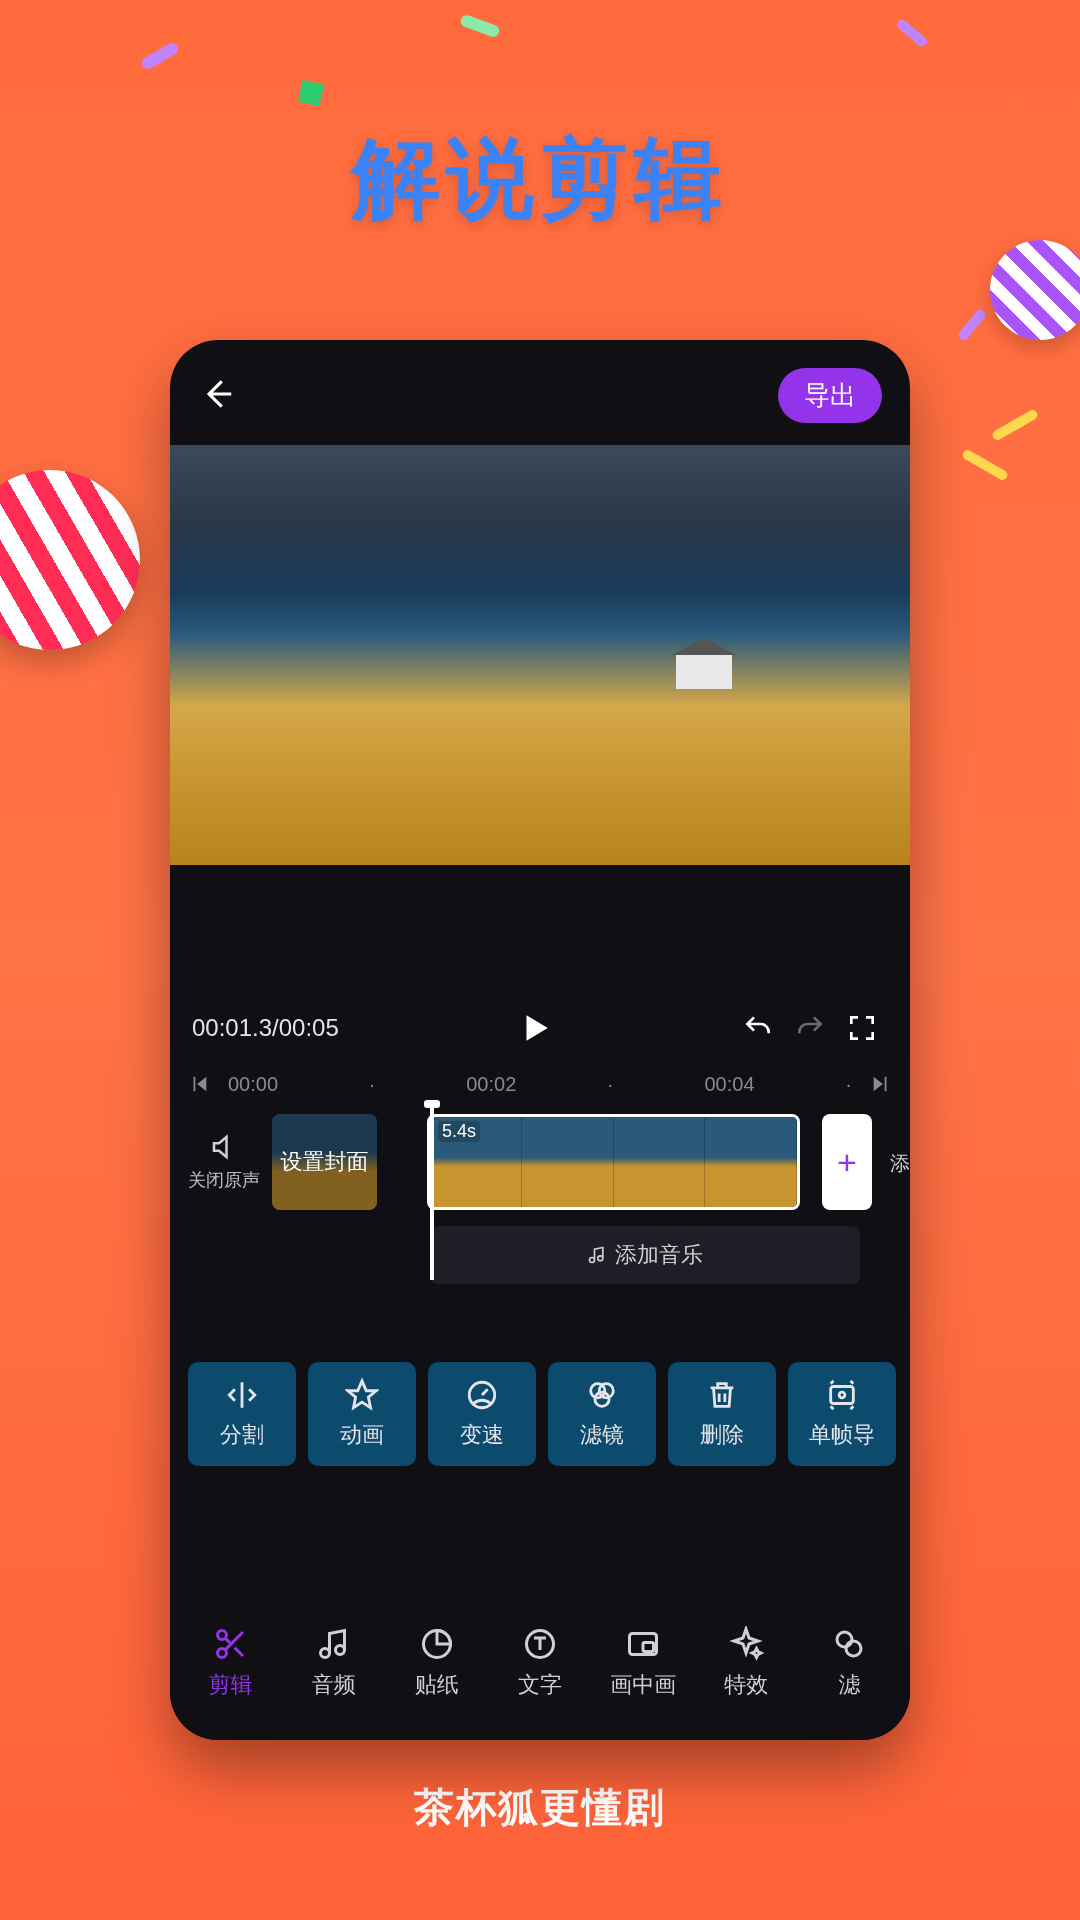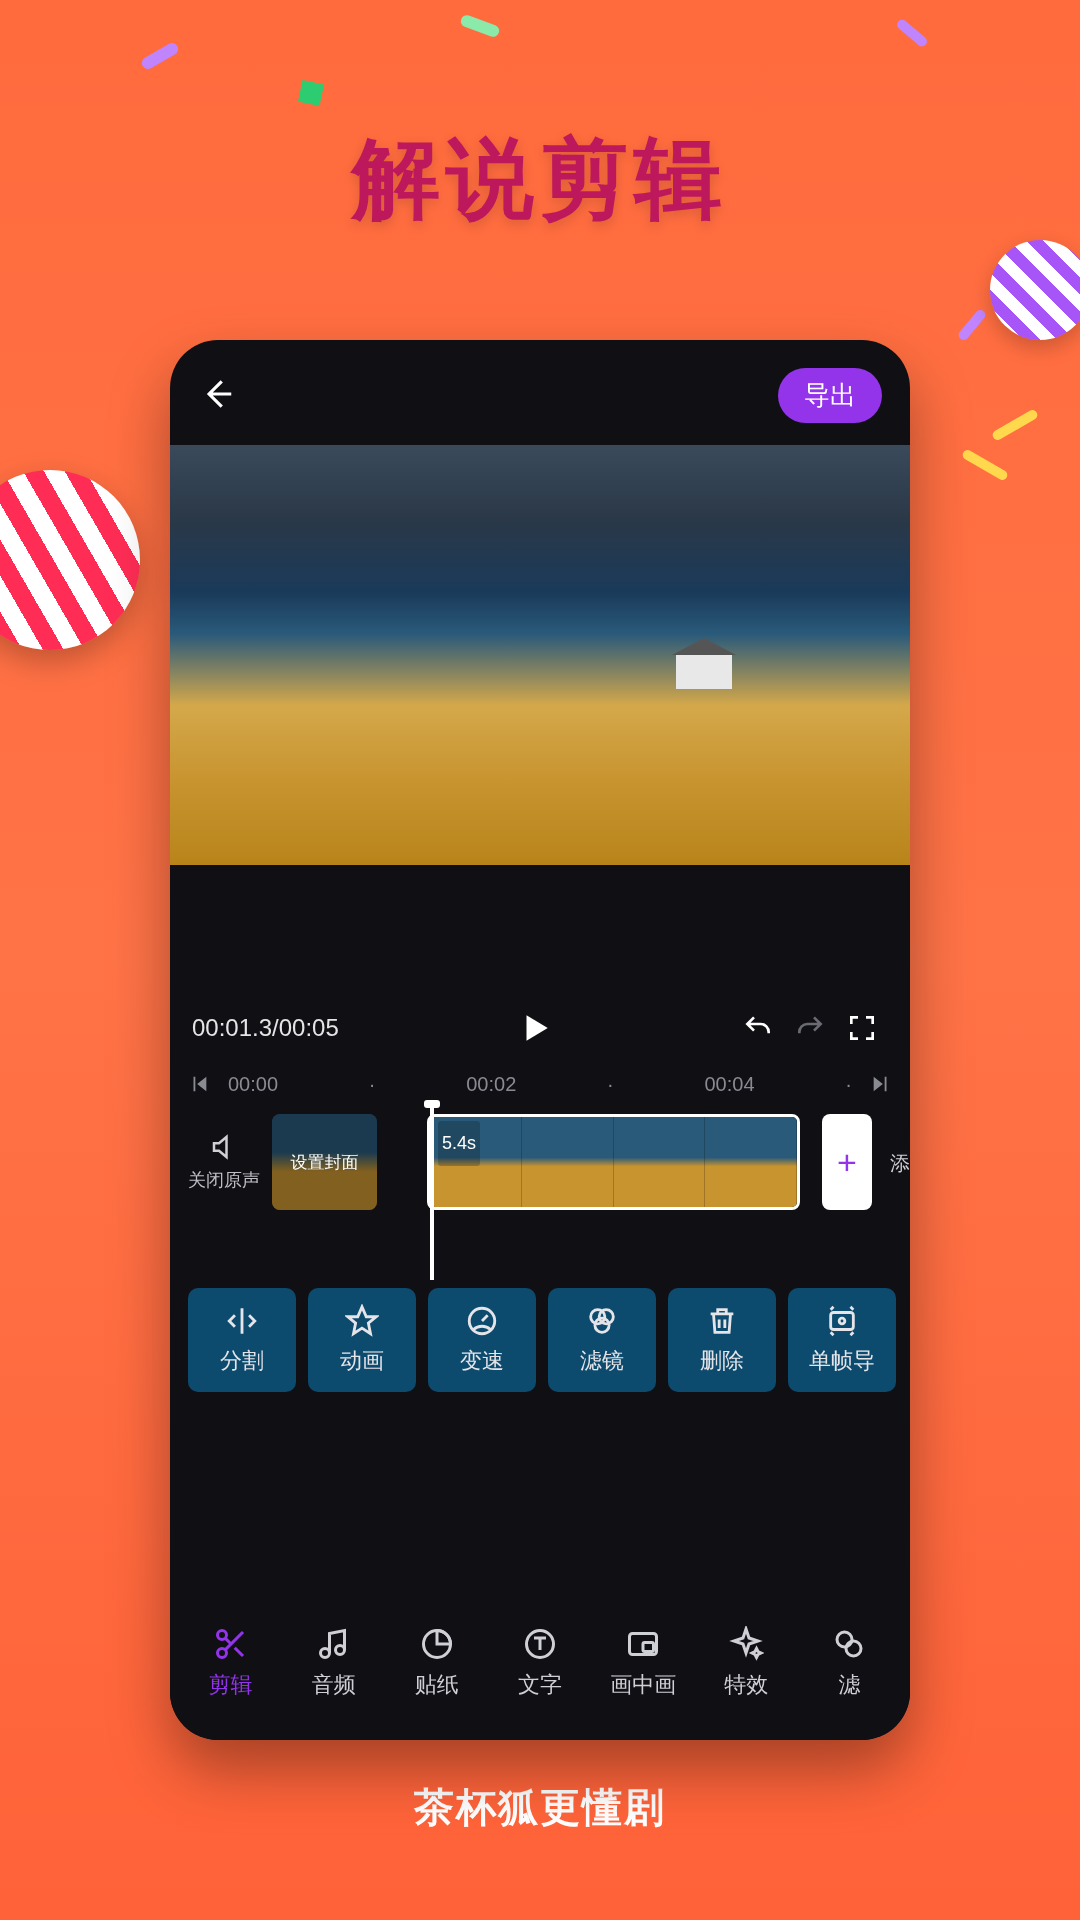--- a/index.html
+++ b/index.html
@@ -26,21 +26,21 @@
 .deco-squig1 { top: 420px; right: 40px; width: 50px; height: 10px; background: #ffd84d; border-radius: 5px; transform: rotate(-30deg); }
 .deco-squig2 { top: 460px; right: 70px; width: 50px; height: 10px; background: #ffd84d; border-radius: 5px; transform: rotate(30deg); }
 
 .hero-title {
   position: absolute;
   top: 120px;
   left: 0; right: 0;
   text-align: center;
   font-size: 88px;
   font-weight: 900;
-  color: #be185d;
+  color: #3b82f6;
   letter-spacing: 6px;
   text-shadow: 0 4px 12px rgba(0,0,0,.15);
 }
 .footer-tag {
   position: absolute;
   bottom: 85px;
   left: 0; right: 0;
   text-align: center;
   font-size: 40px;
   color: #fff;
@@ -119,21 +119,21 @@
   padding: 4px 0 0 18px;
   gap: 12px;
   position: relative;
 }
 .mute-col { display: flex; flex-direction: column; align-items: center; color: #bfbfc7; font-size: 18px; width: 72px; padding-top: 18px; }
 .mute-col svg { width: 30px; height: 30px; margin-bottom: 6px; }
 .cover-thumb {
   width: 105px; height: 96px; border-radius: 8px;
   background: linear-gradient(to bottom, #2a5a7a 40%, #c89430 60%);
   display: flex; align-items: center; justify-content: center;
-  color: #fff; font-size: 17px; flex-shrink: 0;
+  color: #fff; font-size: 22px; flex-shrink: 0;
   position: relative; overflow: hidden;
 }
 .cover-thumb::after { content: ""; position: absolute; inset: 0; background: rgba(0,0,0,.35); }
 .cover-thumb span { position: relative; z-index: 1; }
 .clip-strip {
   margin-left: 38px;
   height: 96px;
   border: 3px solid #fff;
   border-radius: 8px;
   display: flex;
@@ -142,21 +142,21 @@
   flex: 1;
   min-width: 0;
 }
 .clip-strip .frame {
   flex: 1;
   background: linear-gradient(to bottom, #2a5a7a 45%, #c89430 55%);
   border-right: 1px solid rgba(0,0,0,.2);
 }
 .clip-dur {
   position: absolute; top: 4px; left: 8px;
-  color: #fff; font-size: 18px; background: rgba(0,0,0,.2); padding: 12px 4px; border-radius: 3px;
+  color: #fff; font-size: 18px; background: rgba(0,0,0,.2); padding: 0 4px; border-radius: 3px;
 }
 .add-btn {
   width: 50px; height: 96px; background: #fff; border-radius: 8px;
   display: flex; align-items: center; justify-content: center;
   margin-left: 10px; flex-shrink: 0;
   color: #9333ea; font-size: 34px; font-weight: 300;
 }
 .add-label { color: #cfcfd6; font-size: 20px; margin-left: 6px; margin-top: 36px; }
 .playhead {
   position: absolute; left: 260px; top: -2px; width: 4px; height: 172px; background: #fff;
@@ -318,20 +318,28 @@
       <div class="frame"></div>
       <div class="frame"></div>
     </div>
     <div class="add-btn">
       <span>+</span>
     </div>
     <div class="add-label">添</div>
     <div class="playhead"></div>
   </div>
 
+  <div class="music-row">
+    <div class="music-btn">
+      <svg viewBox="0 0 24 24" fill="none" stroke="#cfcfd6" stroke-width="2">
+          <path d="M9 18V5l10-2v13M9 18a3 3 0 11-6 0 3 3 0 016 0zm10-2a3 3 0 11-6 0 3 3 0 016 0z"></path>
+        </svg>
+      <span>添加音乐</span>
+    </div>
+  </div>
 
   <div class="tool-row">
     <div class="tool">
       <svg viewBox="0 0 24 24" fill="none" stroke="#e5e5e9" stroke-width="2">
           <path d="M12 3v18M7 8l-4 4 4 4M17 8l4 4-4 4"></path>
         </svg>
       <span>分割</span>
     </div>
     <div class="tool">
       <svg viewBox="0 0 24 24" fill="none" stroke="#e5e5e9" stroke-width="2">

